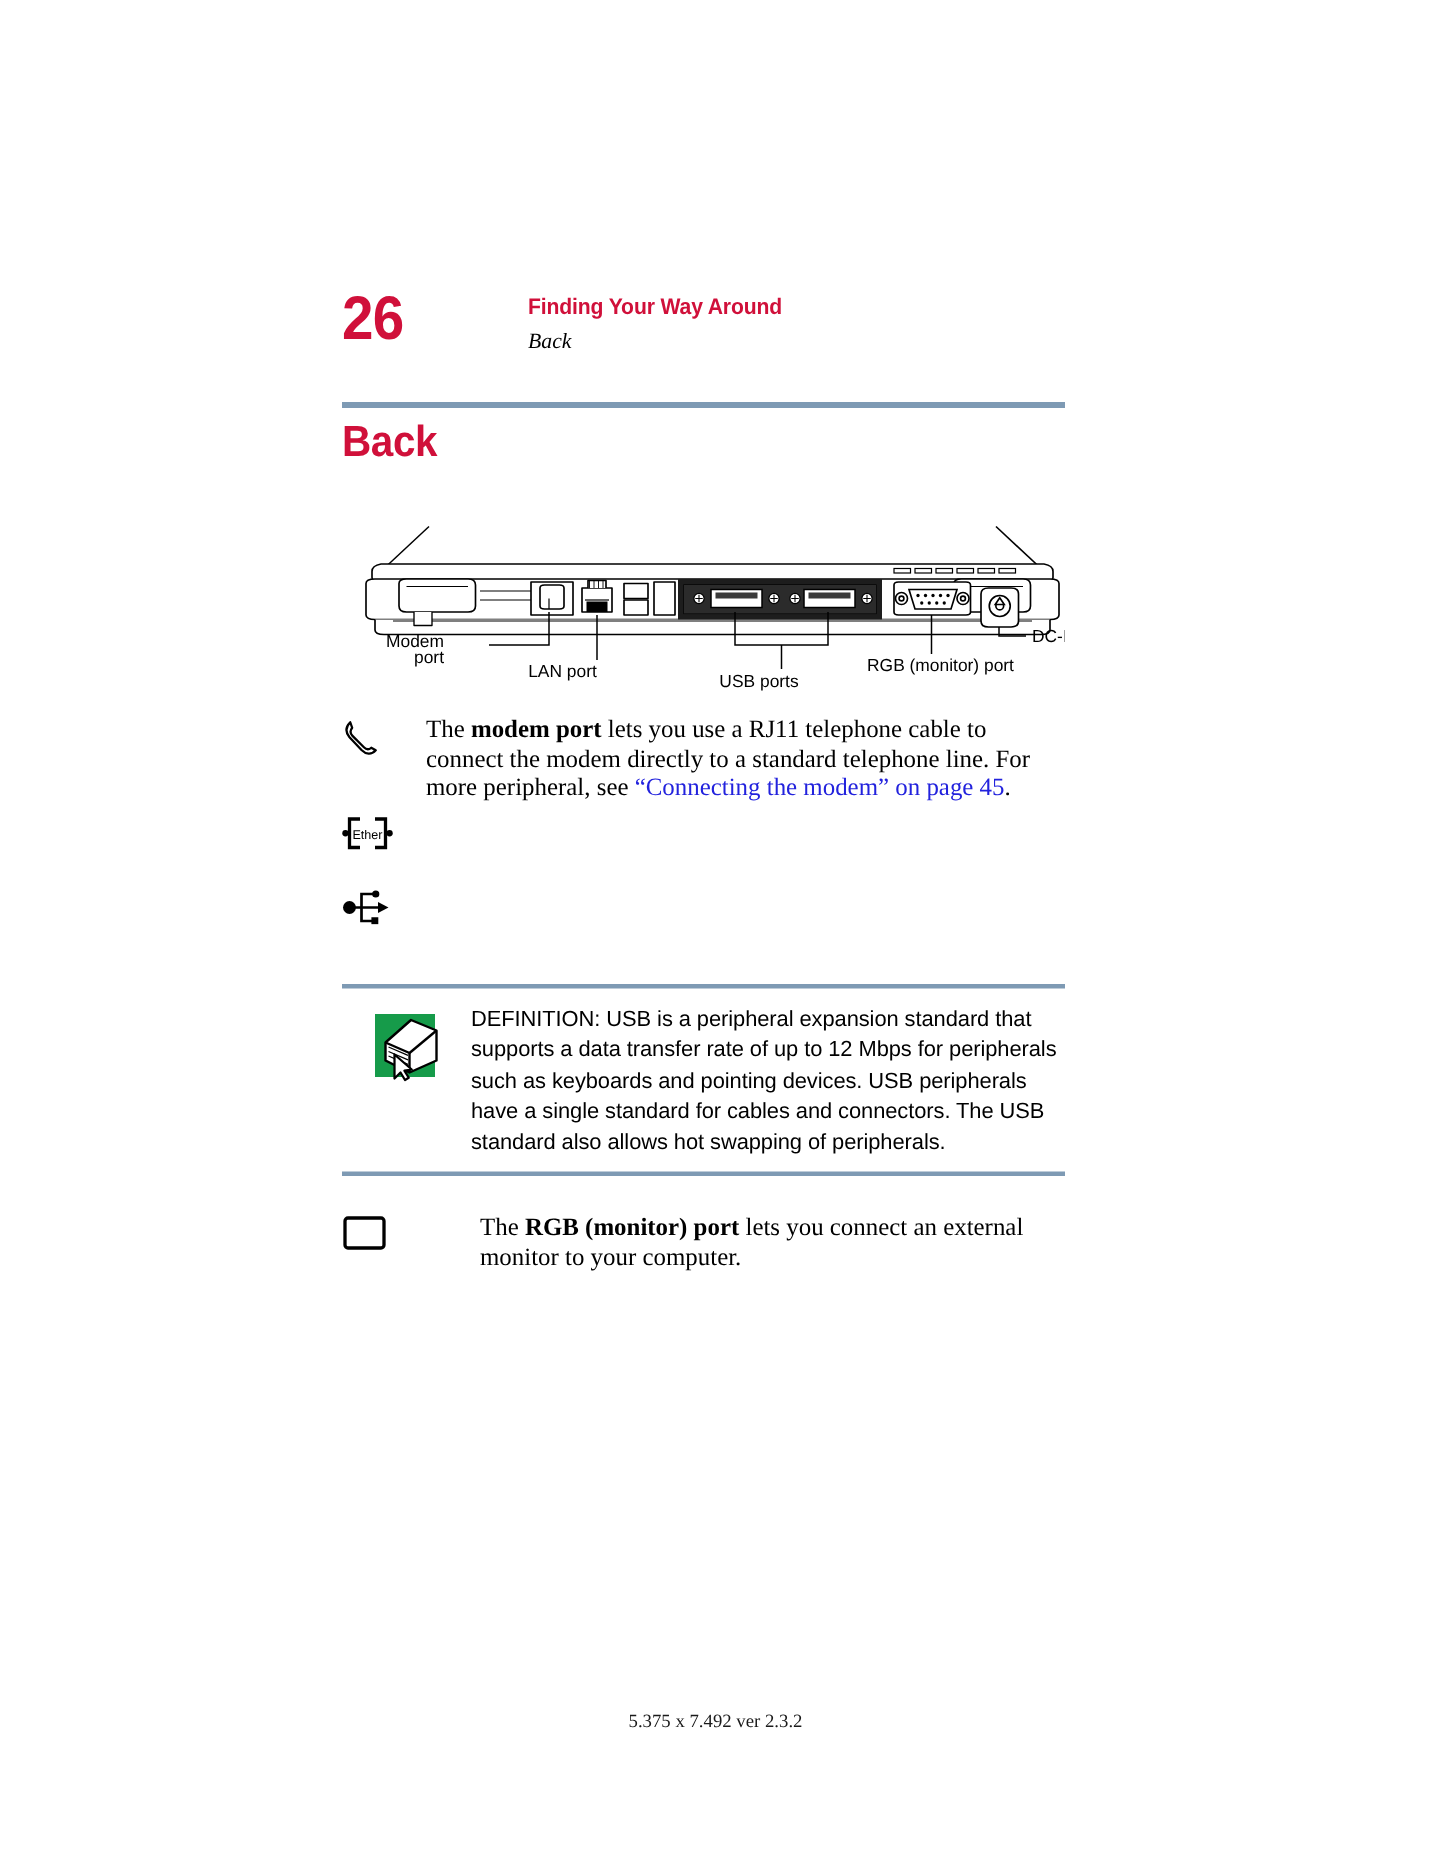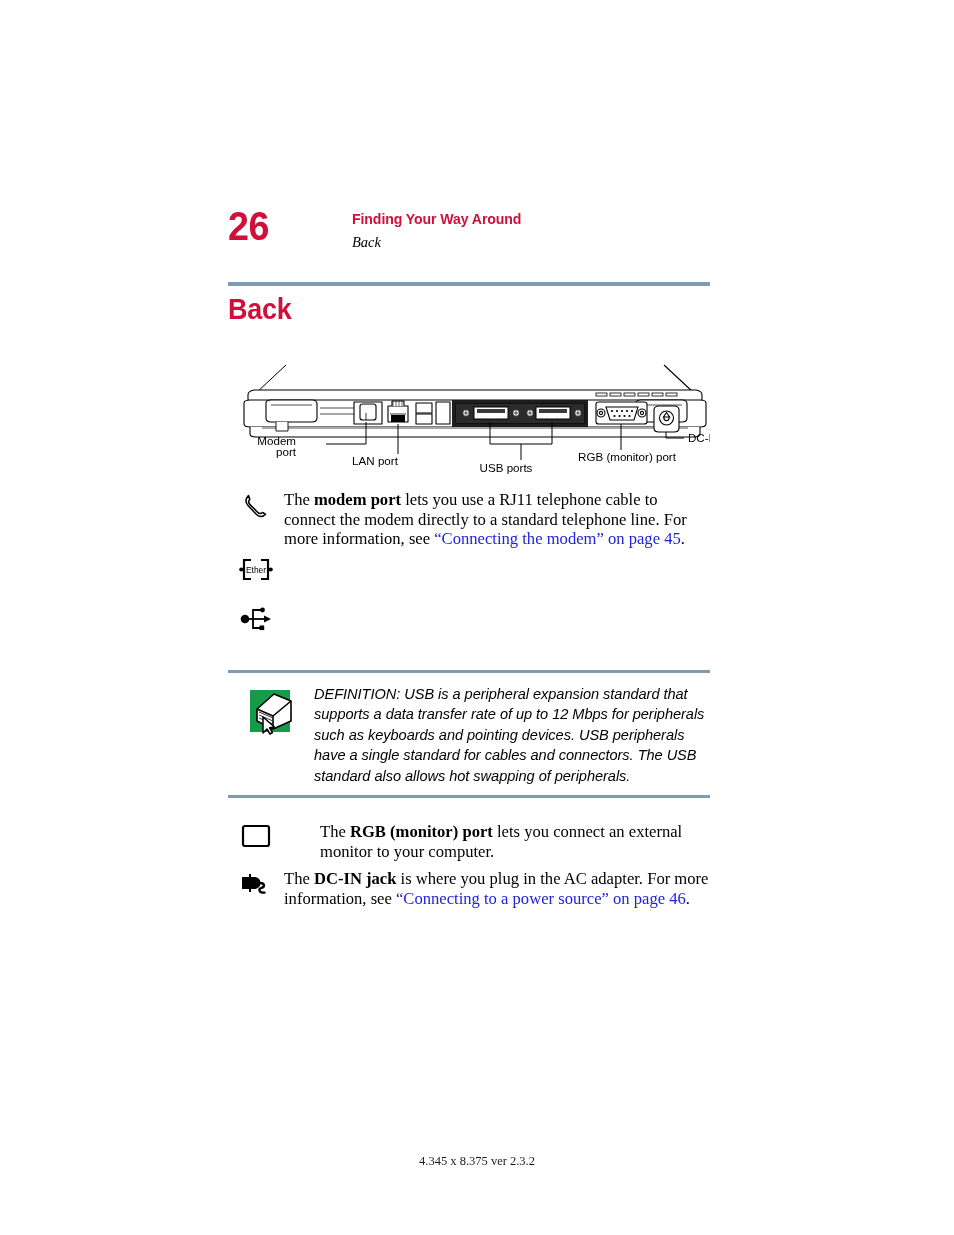--- a/index.html
+++ b/index.html
@@ -11,21 +11,21 @@
     width: 954px;
     height: 1235px;
     position: relative;
     font-family: "Liberation Serif", "DejaVu Serif", serif;
     color: #000000;
     overflow: hidden;
   }
 
   .page {
     position: absolute;
-    left: 0; top: 14px;
+    left: 0; top: 0;
     width: 954px;
     height: 942px;
   }
 
   
   .header {
     position: absolute;
     left: 228px;
     top: 192px;
     width: 482px;
@@ -105,21 +105,21 @@
   
   .item {
     position: absolute;
     display: flex;
     align-items: flex-start;
   }
   .item-icon {
     width: 56px;
     flex: 0 0 56px;
     display: flex;
-    justify-content: center;
+    justify-content: flex-start;
     padding-top: 2px;
   }
   .item-text {
     flex: 1 1 auto;
     font-family: "Liberation Serif", "DejaVu Serif", serif;
     font-size: 16.6px;
     line-height: 19.6px;
     color: #000000;
   }
   .item-text b { font-weight: bold; }
@@ -158,21 +158,20 @@
   .callout-icon {
     width: 86px;
     flex: 0 0 86px;
     display: flex;
     justify-content: center;
     padding-top: 3px;
   }
   .callout-text {
     flex: 1 1 auto;
     font-family: "Liberation Sans Narrow", "Liberation Sans", sans-serif;
-    font-style: italic;
     font-size: 14.6px;
     line-height: 20.4px;
     color: #000000;
     letter-spacing: -0.05px;
   }
 
   
   .footer {
     position: absolute;
     left: 0;
@@ -323,21 +322,21 @@
     </svg>
   </div>
 
   <div class="item" id="item-modem">
     <div class="item-icon">
       <svg class="icon-svg" width="26" height="30" viewBox="0 0 26 30" xmlns="http://www.w3.org/2000/svg">
         <path d="M5.5 3.5 C2 7 2.5 10.5 5 13.5 L13 22 C16 25 19.5 25.5 22.5 22.2 L19.5 20.5 C17.8 22 16 21.6 14.6 20.2 L7 12.6 C5.6 11.2 5.2 9.2 6.8 7.2 Z" fill="#ffffff" stroke="#000000" stroke-width="1.5" stroke-linejoin="round"></path>
       </svg>
     </div>
     <div class="item-text">
-      <span>The </span><b>modem port</b><span> lets you use a RJ11 telephone cable to connect the modem directly to a standard telephone line. For more information, see </span><span class="xref">“Connecting the modem” on page 45</span><span>.</span>
+      <span>The </span><b>modem port</b><span> lets you use a RJ11 telephone cable to connect the modem directly to a standard telephone line. For more peripheral, see </span><span class="xref">“Connecting the modem” on page 45</span><span>.</span>
     </div>
   </div>
 
   <div class="item" id="item-lan">
     <div class="item-icon">
       <svg class="icon-svg" width="34" height="26" viewBox="0 0 34 26" xmlns="http://www.w3.org/2000/svg">
         <g stroke="#000000" stroke-width="2.2" fill="none">
           <path d="M12 3 L5 3 L5 22 L12 22"></path>
           <path d="M22 3 L29 3 L29 22 L22 22"></path>
         </g>
@@ -390,27 +389,16 @@
     <div class="item-icon">
       <svg class="icon-svg" width="30" height="24" viewBox="0 0 30 24" xmlns="http://www.w3.org/2000/svg">
         <rect x="2" y="2" width="26" height="20" rx="2" ry="2" fill="#ffffff" stroke="#000000" stroke-width="2.2"></rect>
       </svg>
     </div>
     <div class="item-text">
       <span>The </span><b>RGB (monitor) port</b><span> lets you connect an external monitor to your computer.</span>
     </div>
   </div>
 
-  <div class="item" id="item-dcin">
-    <div class="item-icon">
-      <svg class="icon-svg" width="32" height="26" viewBox="0 0 32 26" xmlns="http://www.w3.org/2000/svg">
-        <path d="M2 6 L9 6 L9 3 L11 3 L11 6 L14 6 C18 6 20.5 8.5 20.5 12 C20.5 15.5 18 18 14 18 L11 18 L11 21 L9 21 L9 18 L2 18 Z" fill="#000000"></path>
-        <path d="M20 12 C25 12 25 16 21.5 16.8 C18 17.6 19 22 24.5 21.6" fill="none" stroke="#000000" stroke-width="2.4" stroke-linecap="round"></path>
-      </svg>
-    </div>
-    <div class="item-text">
-      <span>The </span><b>DC-IN jack</b><span> is where you plug in the AC adapter. For more information, see </span><span class="xref">“Connecting to a power source” on page 46</span><span>.</span>
-    </div>
-  </div>
-
-  <div class="footer">4.345 x 8.375 ver 2.3.2</div>
+
+  <div class="footer">5.375 x 7.492 ver 2.3.2</div>
 
 </div>
 
 </body></html>

